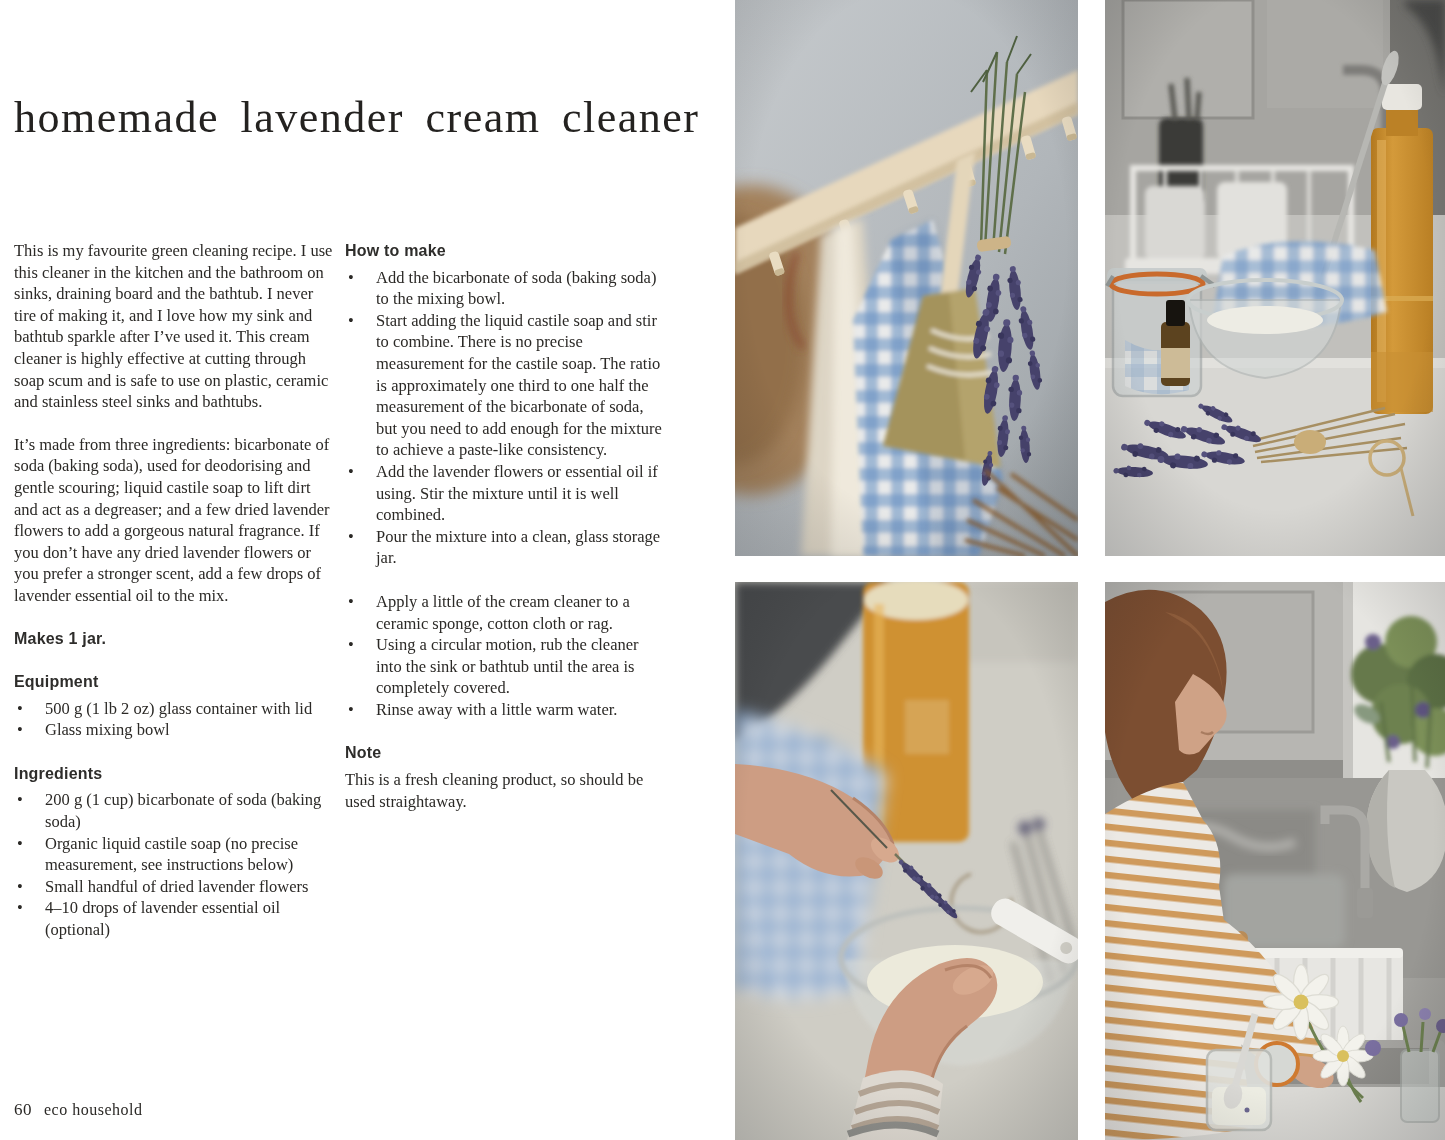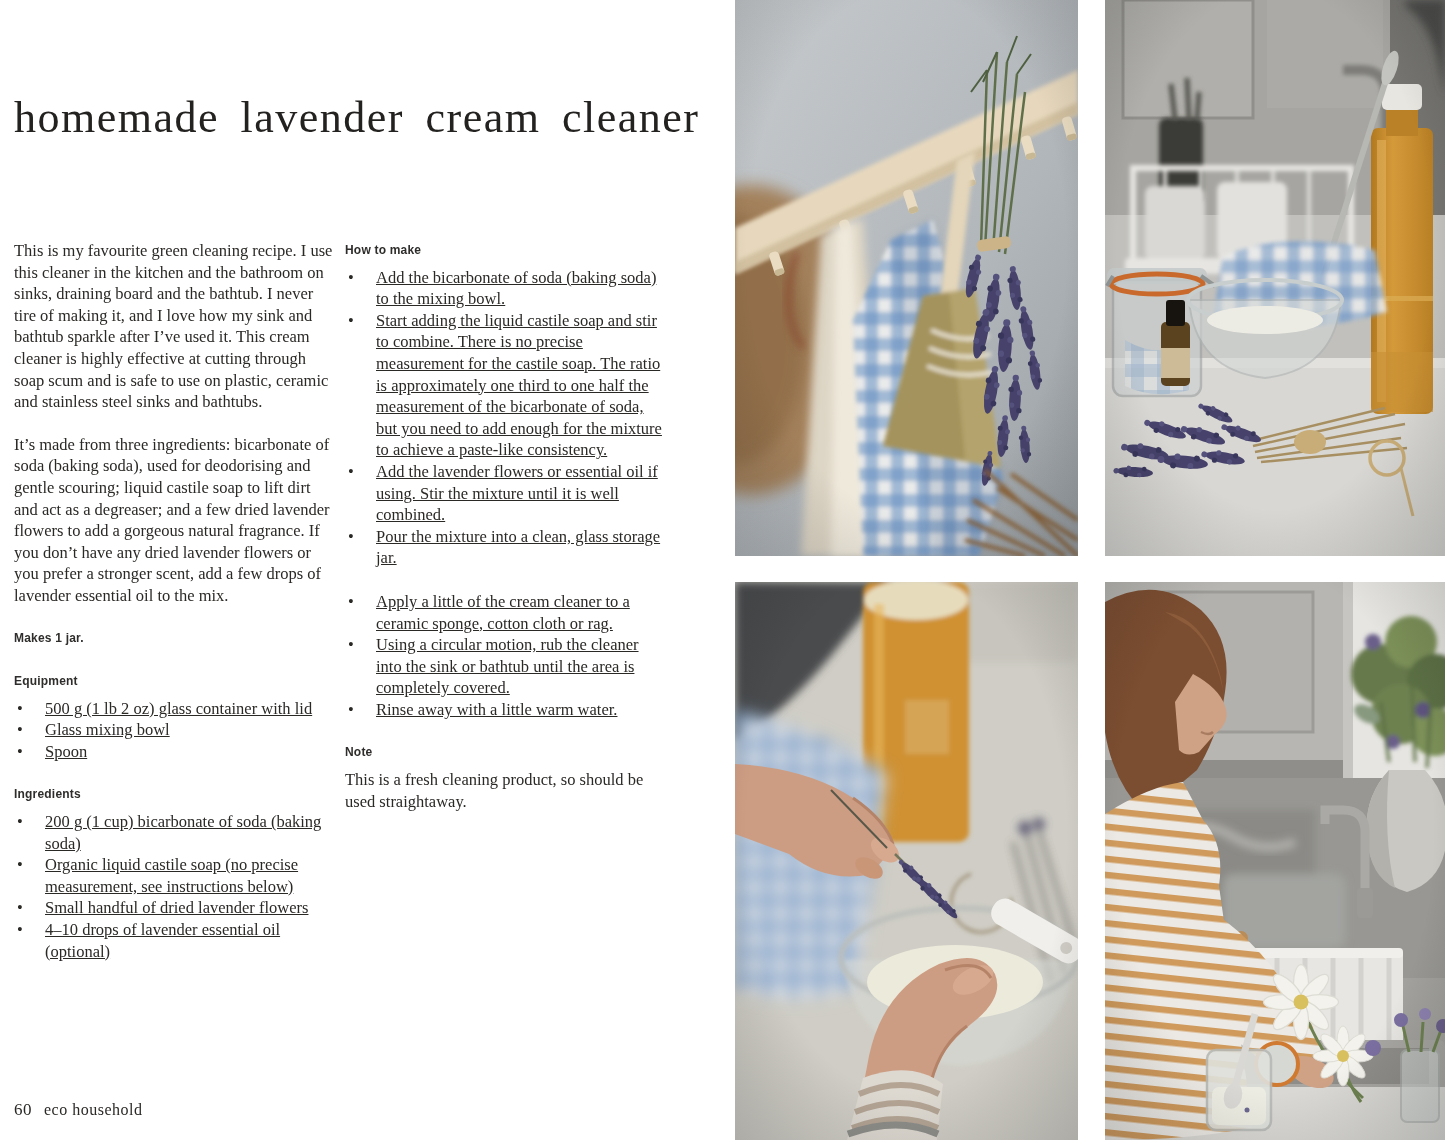--- a/index.html
+++ b/index.html
@@ -11,26 +11,26 @@
     position:absolute; left:14px; top:92px;
     font-size:44px; font-weight:400; color:#242220;
     letter-spacing:1.5px; word-spacing:9px; white-space:nowrap;
   }
   .col { position:absolute; top:240px; font-size:16.5px; line-height:21.6px; }
   .col1 { left:14px;  width:322px; }
   .col2 { left:345px; width:322px; }
   .col p { margin:0 0 21px 0; }
   .sans-h {
     font-family:"Liberation Sans", sans-serif; font-weight:700;
-    font-size:12px; letter-spacing:0.2px; color:#2e2d2b;
+    font-size:16px; letter-spacing:0.2px; color:#2e2d2b;
     margin:0 0 5px 0; line-height:21.6px;
   }
   .yield { margin-bottom:22px; }
   ul.blist { list-style:none; margin:0 0 22px 0; padding:0; }
-  ul.blist li { position:relative; padding-left:31px; margin:0;text-decoration:underline; }
+  ul.blist li { position:relative; padding-left:31px; margin:0; }
   ul.blist li::before { content:"\2022"; position:absolute; left:3px; top:0; }
   .note-text { margin:0; }
   .footer {
     position:absolute; left:14px; top:1100px; font-size:16px; color:#2b2926;
     letter-spacing:0.5px;
   }
   .footer .pageno { margin-right:12px; font-size:17px; }
   .photo { position:absolute; overflow:hidden; background:#b9bdc0; }
   .photo svg { display:block; width:100%; height:100%; }
   .photo-1 { left:735px;  top:0;     width:343px; height:556px; }
@@ -47,21 +47,20 @@
 
   <div class="col col1">
     <p>This is my favourite green cleaning recipe. I use this cleaner in the kitchen and the bathroom on sinks, draining board and the bathtub. I never tire of making it, and I love how my sink and bathtub sparkle after I’ve used it. This cream cleaner is highly effective at cutting through soap scum and is safe to use on plastic, ceramic and stainless steel sinks and bathtubs.</p>
     <p>It’s made from three ingredients: bicarbonate of soda (baking soda), used for deodorising and gentle scouring; liquid castile soap to lift dirt and act as a degreaser; and a few dried lavender flowers to add a gorgeous natural fragrance. If you don’t have any dried lavender flowers or you prefer a stronger scent, add a few drops of lavender essential oil to the mix.</p>
     <div class="sans-h yield">Makes 1 jar.</div>
 
     <div class="sans-h">Equipment</div>
     <ul class="blist">
       <li>500 g (1 lb 2 oz) glass container with lid</li>
       <li>Glass mixing bowl</li>
-      <li>Spoon</li>
     </ul>
 
     <div class="sans-h">Ingredients</div>
     <ul class="blist">
       <li>200 g (1 cup) bicarbonate of soda (baking soda)</li>
       <li>Organic liquid castile soap (no precise measurement, see instructions below)</li>
       <li>Small handful of dried lavender flowers</li>
       <li>4–10 drops of lavender essential oil (optional)</li>
     </ul>
   </div>

